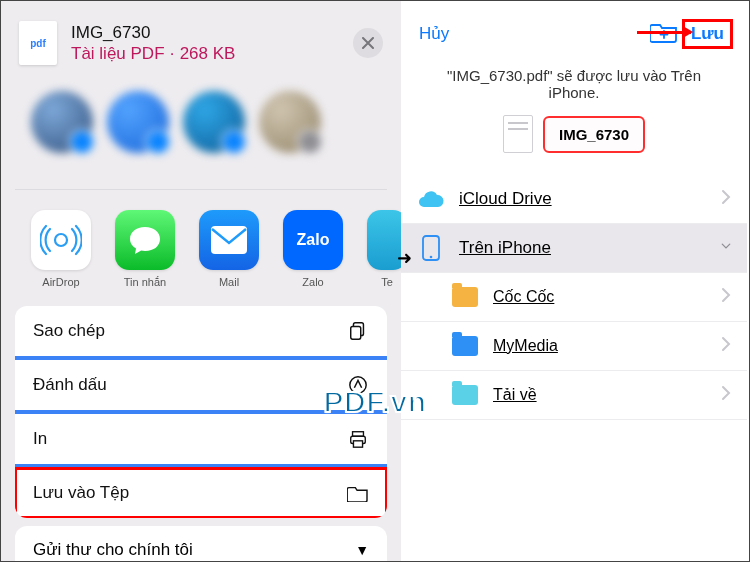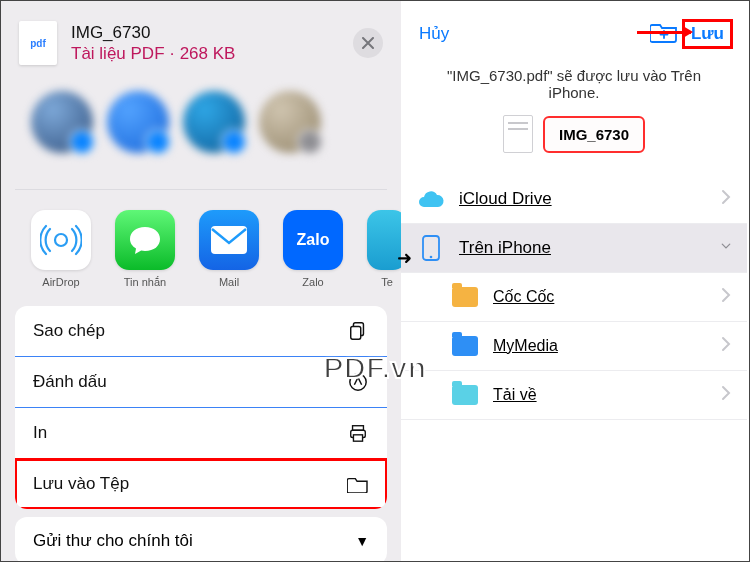--- a/index.html
+++ b/index.html
@@ -72,21 +72,21 @@
   .ai-messages { background: linear-gradient(#5ff777,#0bbb29); }
   .ai-mail { background: linear-gradient(#1e9bfb,#1464e5); }
   .ai-zalo { background:#0068ff; color:#fff; font-weight:700; font-size:16px; }
   .ai-te { width:40px; height:60px; border-top-left-radius:14px; border-bottom-left-radius:14px; background:linear-gradient(#3cc5e8,#1a9dd0); }
 
   .actions {
     background:#fff; border-radius:12px; margin:0 14px 8px 14px; overflow:hidden;
   }
   .action-row {
     display:flex; align-items:center; justify-content:space-between;
-    padding:14px 18px; font-size:17px; color:#111; border-bottom:1px solid #3b82f6;
+    padding:14px 18px; font-size:17px; color:#111; border-bottom:4px solid #3b82f6;
   }
   .action-row:last-child { border-bottom:none; }
   .action-row .icon { width:22px; height:22px; display:flex; align-items:center; justify-content:center; }
   .hl-row { outline:3px solid #ff0000; outline-offset:-2px; }
 
   .more {
     background:#fff; border-radius:12px; margin:0 14px; padding:14px 18px;
     display:flex; align-items:center; justify-content:space-between; font-size:17px;
   }
 
@@ -138,22 +138,22 @@
   .folder::before {
     content:''; position:absolute; top:-4px; left:0; width:10px; height:5px;
     border-top-left-radius:2px; border-top-right-radius:2px; background:inherit;
   }
   .f-or { background:#f5b342; }
   .f-bl { background:#2e8ff5; }
   .f-cy { background:#5ad1e6; }
 
   
   .watermark {
-    position:absolute; left:50%; top:350px; transform:translateX(-50%);
-    font-size:30px; font-weight:800; color:#404040;
+    position:absolute; left:50%; top:384px; transform:translateX(-50%);
+    font-size:30px; font-weight:800; color:#0369a1;
     -webkit-text-stroke:2px #fff; text-shadow:0 0 2px #fff,0 0 2px #fff;
     letter-spacing:.5px; z-index:10;
   }
 </style>
 </head>
 <body>
 
 <div class="container">
 
   <div class="panel left">

